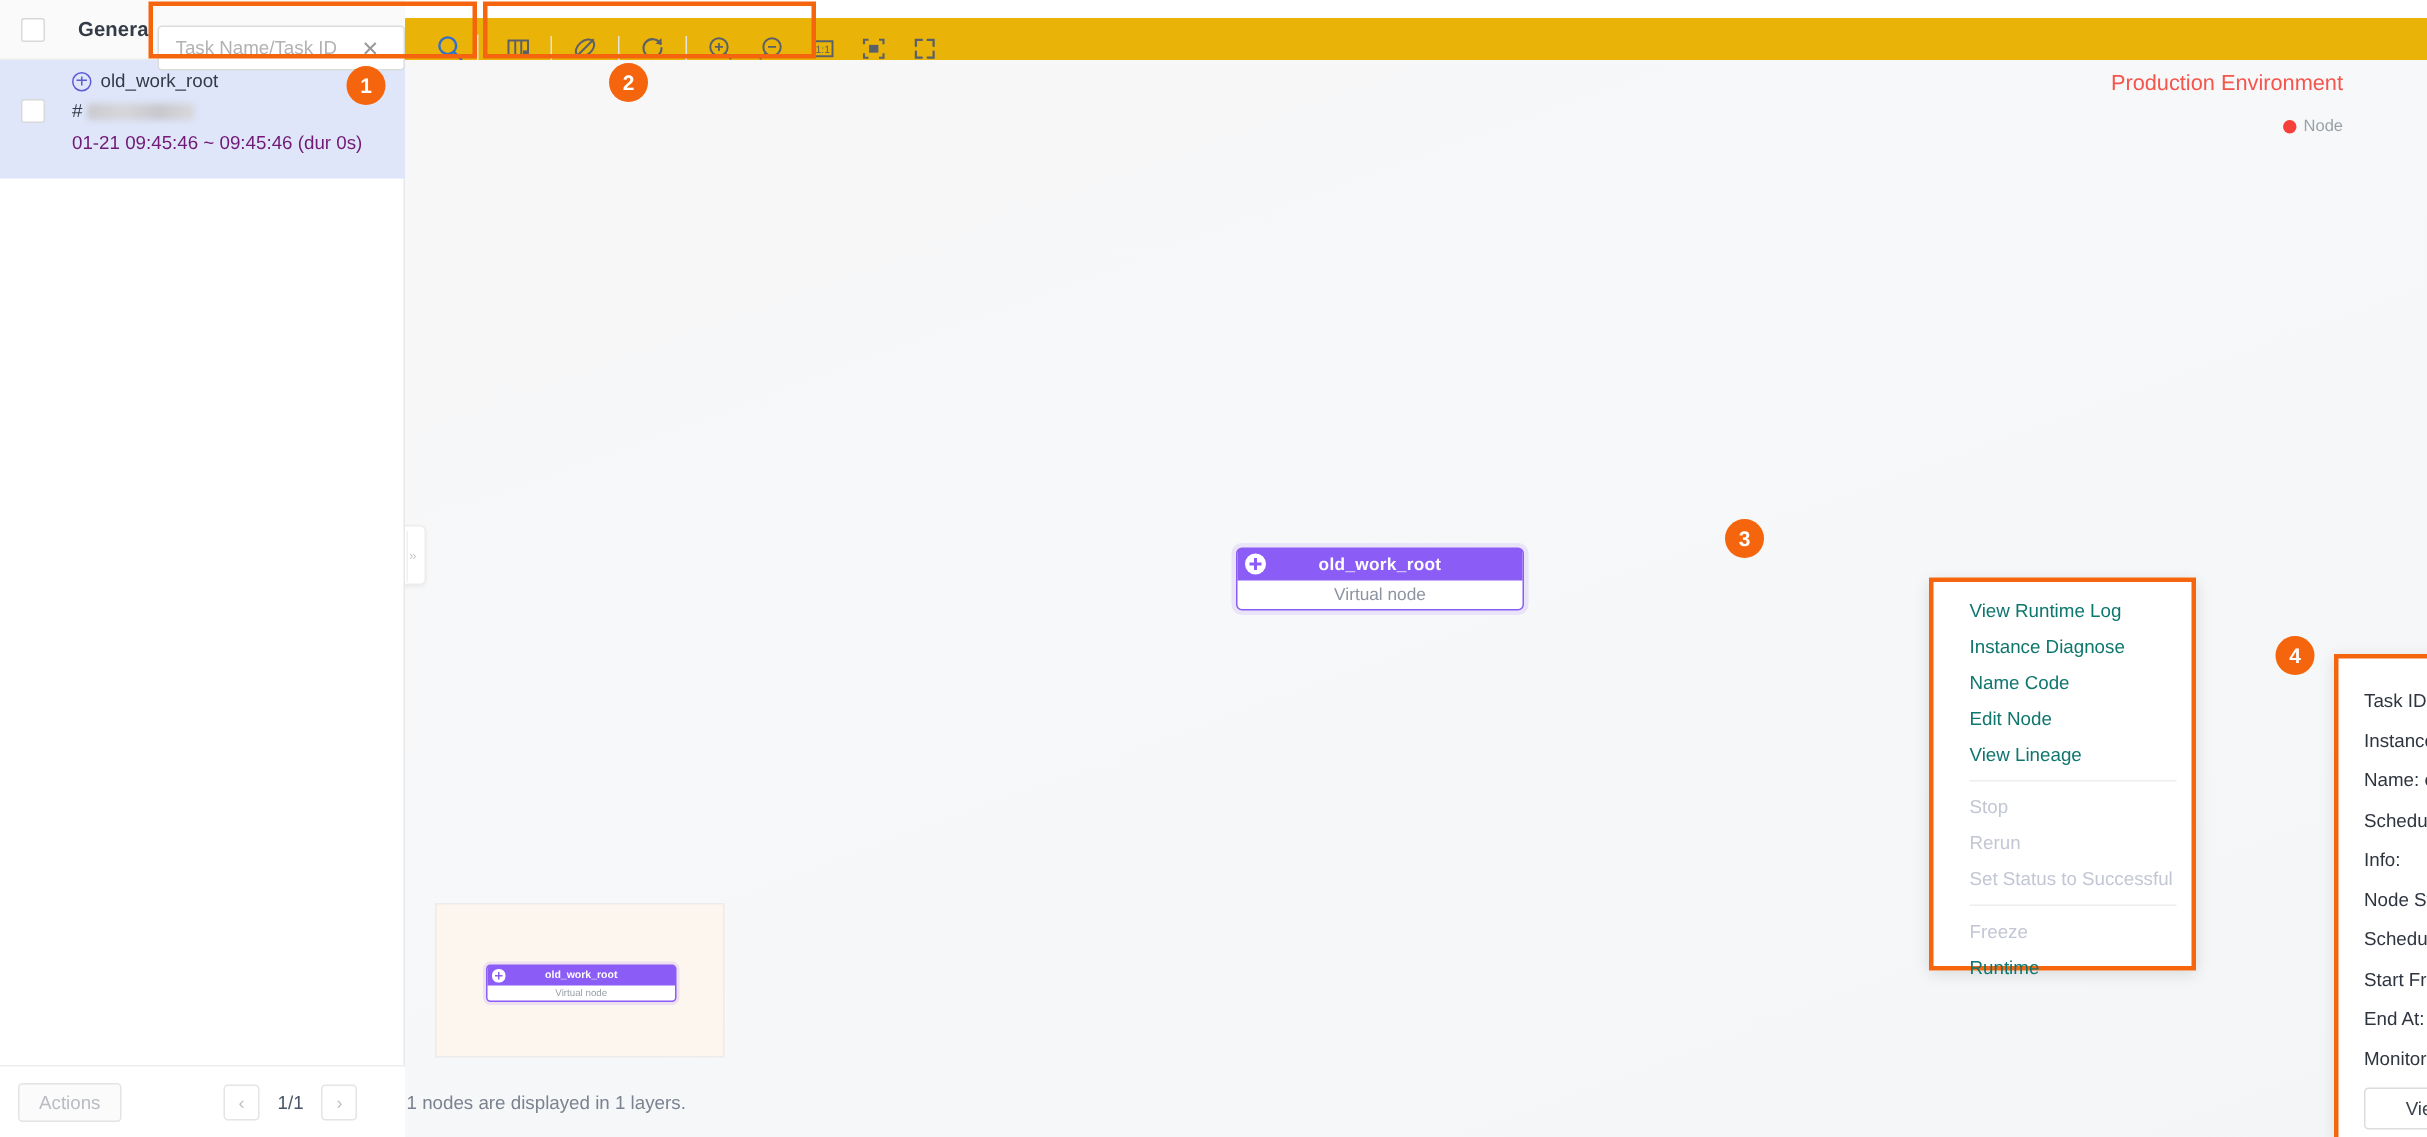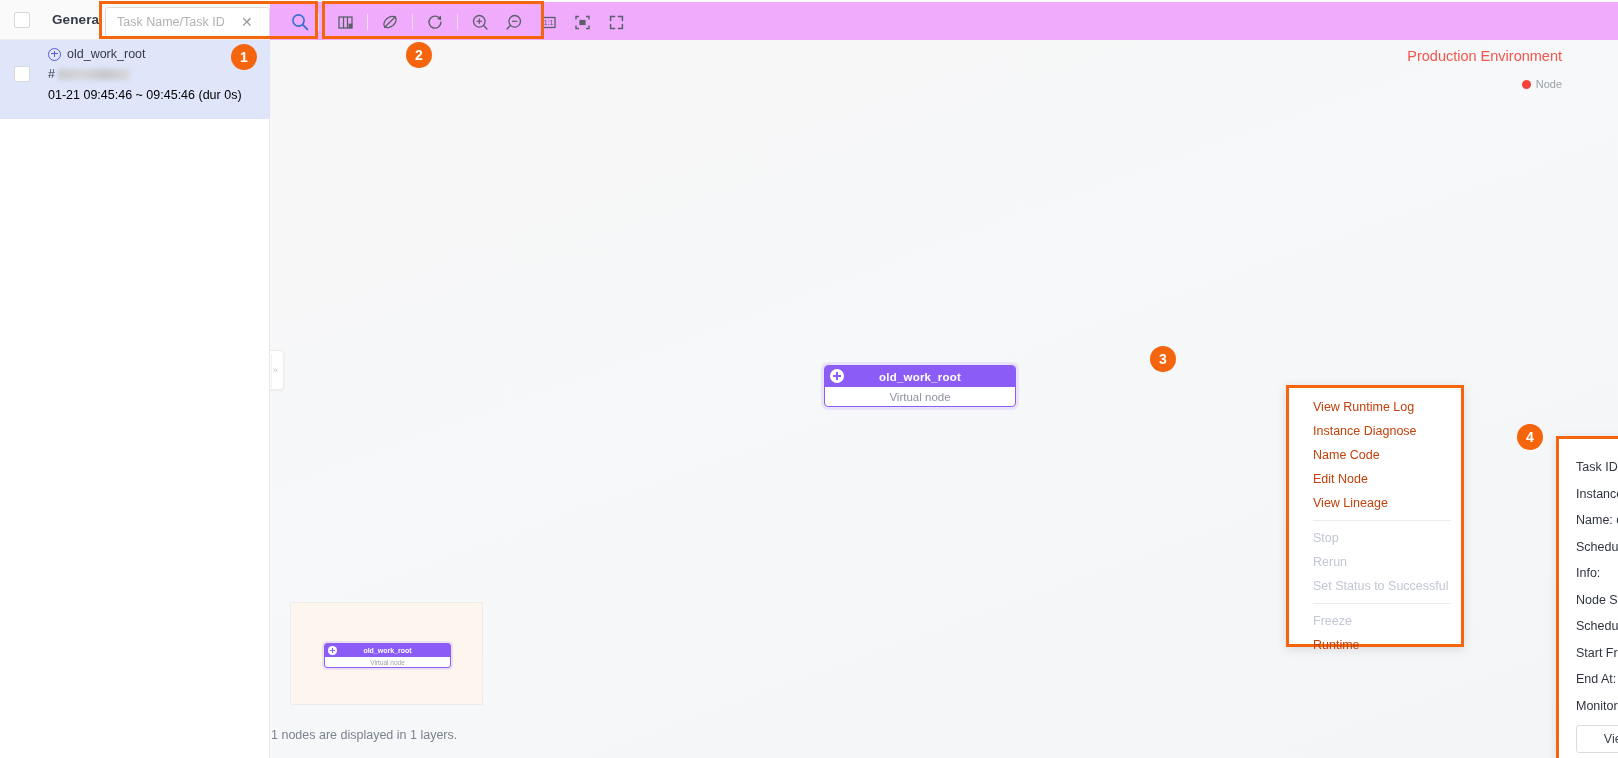--- a/index.html
+++ b/index.html
@@ -92,21 +92,21 @@
     display: inline-block;
     width: 72px; height: 11px;
     margin-left: 3px;
     background: linear-gradient(90deg,#c9c9cf,#d6d6da,#c7c7cd,#d9d9dd);
     filter: blur(2.2px);
     border-radius: 2px;
   }
   #task-time {
     margin-top: 7px;
     font-size: 12.5px;
-    color: #000000;
+    color: #701a75;
     white-space: nowrap;
   }
 
   
   #left-footer {
     position: absolute;
     left: 0; bottom: 0;
     width: 270px; height: 48px;
     border-top: 1px solid #ededed;
     display: flex; align-items: center;
@@ -137,23 +137,23 @@
   }
   #pager-label {
     margin: 0 12px;
     font-size: 12.5px;
     color: #4a5568;
   }
 
   
   #top-bar {
     position: absolute;
-    left: 270px; top: 2px;
+    left: 270px; top: 12px;
     width: 1348px; height: 40px;
-    background: #f0abfc;
+    background: #eab308;
     border-bottom: 1px solid #ededed;
   }
   #search-box {
     position: absolute;
     left: -165px; top: 5px;
     width: 165px; height: 30px;
     border: 1px solid #dcdcdc;
     background: #fff;
     border-radius: 3px;
     display: flex; align-items: center;
@@ -361,21 +361,21 @@
     background: #fff;
     border: 3px solid #f4650d;
     box-shadow: 0 2px 10px rgba(0,0,0,.12);
     z-index: 30;
   }
   .menu-item {
     height: 24px;
     display: flex; align-items: center;
     padding-left: 24px;
     font-size: 12.5px;
-    color: #c2410c;
+    color: #0f766e;
     cursor: pointer;
     white-space: nowrap;
   }
   .menu-item.first { margin-top: 7px; }
   .menu-item.disabled { color: #c3c6d4; cursor: default; }
   .menu-sep {
     height: 1px;
     background: #ededed;
     margin: 5px 10px 5px 24px;
   }
@@ -453,20 +453,28 @@
           <span id="task-name">old_work_root</span>
         </div>
         <div id="task-hash-line">
           <span>#</span>
           <span id="task-hash-blur"></span>
         </div>
         <div id="task-time">01-21 09:45:46 ~ 09:45:46 (dur 0s)</div>
       </div>
     </div>
 
+    <div id="left-footer">
+      <div id="actions-btn">Actions</div>
+      <div id="pager">
+        <div class="pager-btn">‹</div>
+        <div id="pager-label">1/1</div>
+        <div class="pager-btn">›</div>
+      </div>
+    </div>
   </div>
 
   <div id="top-bar">
 
     <div id="search-box">
       <input id="search-input" type="text" placeholder="Task Name/Task ID" style="">
       <span id="search-clear">✕</span>
     </div>
 
     <div id="search-magnifier">

